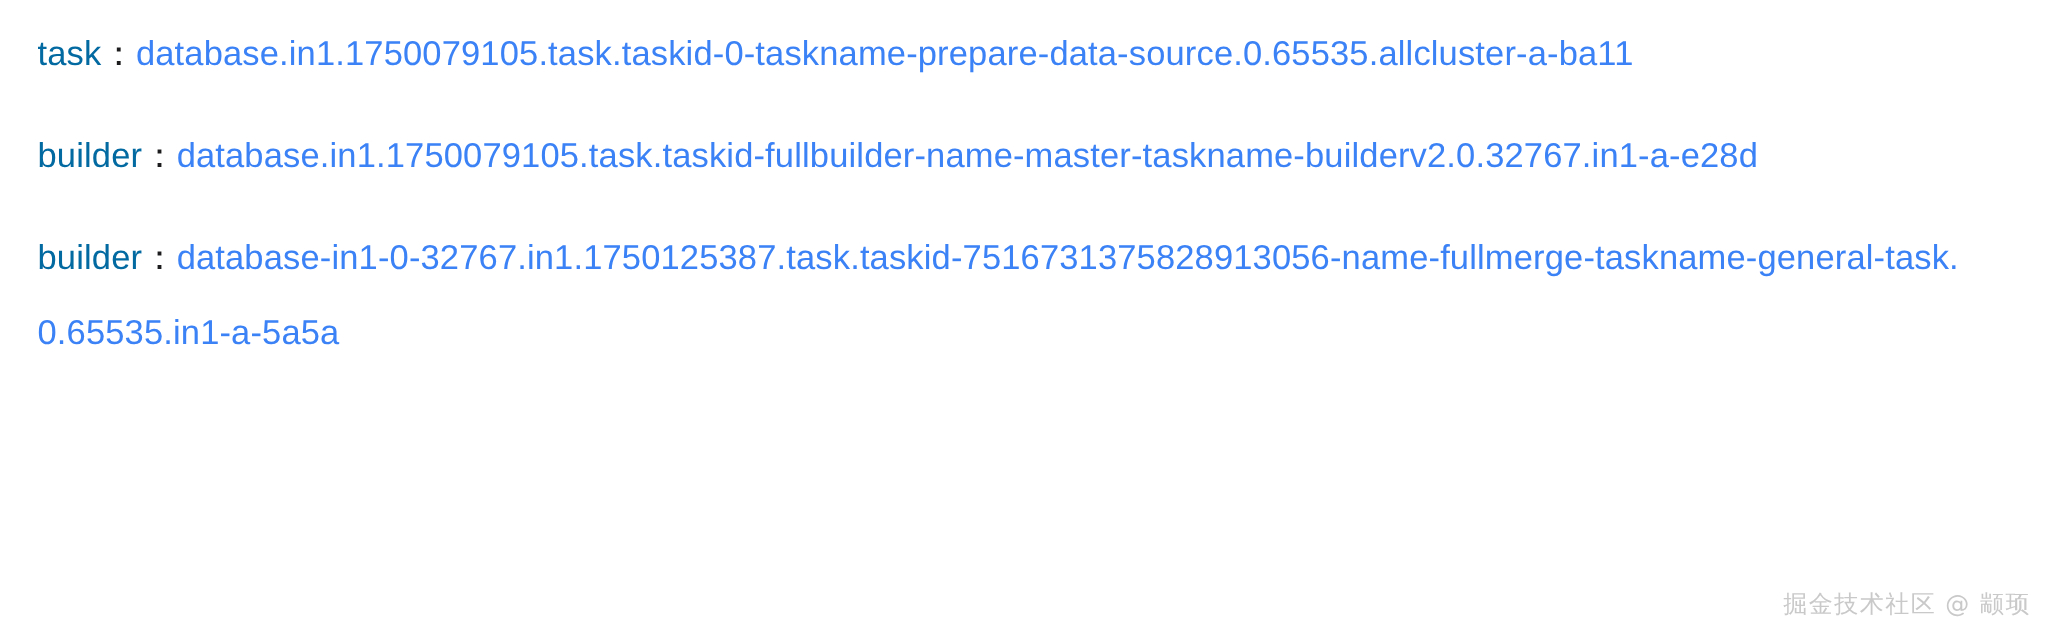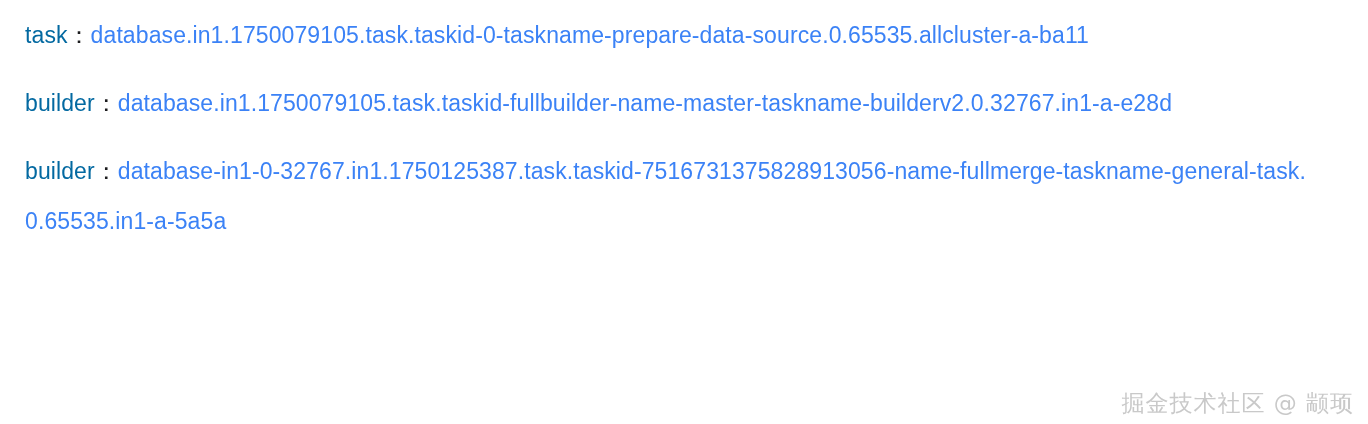--- a/index.html
+++ b/index.html
@@ -56,21 +56,21 @@
 
   
   #entry-task {
     margin-top: 0;
   }
 
   .watermark {
     position: absolute;
     right: 14px;
     bottom: 6px;
-    font-size: 23px;
+    font-size: 16px;
     line-height: 30px;
     color: #c9c9c9;
     font-family: "DejaVu Sans", "Liberation Sans", sans-serif;
     letter-spacing: 1px;
     white-space: nowrap;
     user-select: none;
   }
 </style>
 </head>
 <body>

